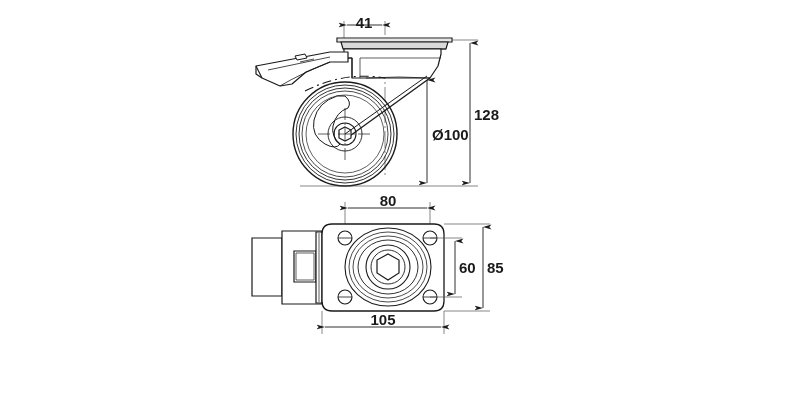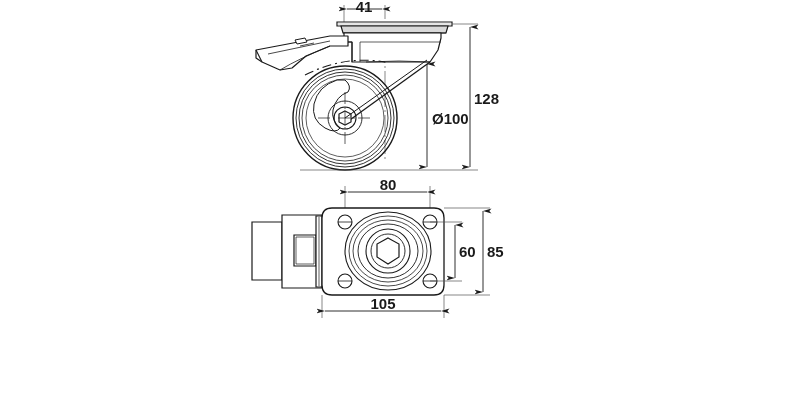--- a/index.html
+++ b/index.html
@@ -12,20 +12,21 @@
     width: 800px;
     height: 400px;
     overflow: hidden;
     font-family: "Liberation Sans", sans-serif;
   }
   #drawing-canvas {
     position: relative;
     width: 800px;
     height: 364px;
     background: #ef4444;
+    margin-top: 16px;
   }
   svg.cad {
     position: absolute;
     top: 0;
     left: 0;
     width: 800px;
     height: 400px;
     display: block;
   }
   .dim-label {

